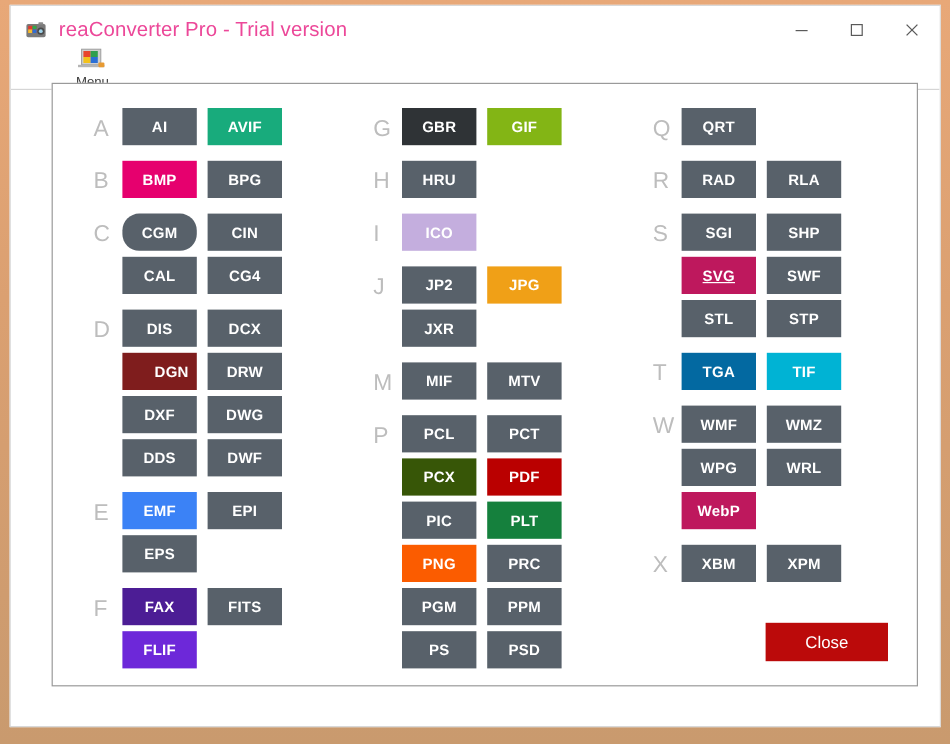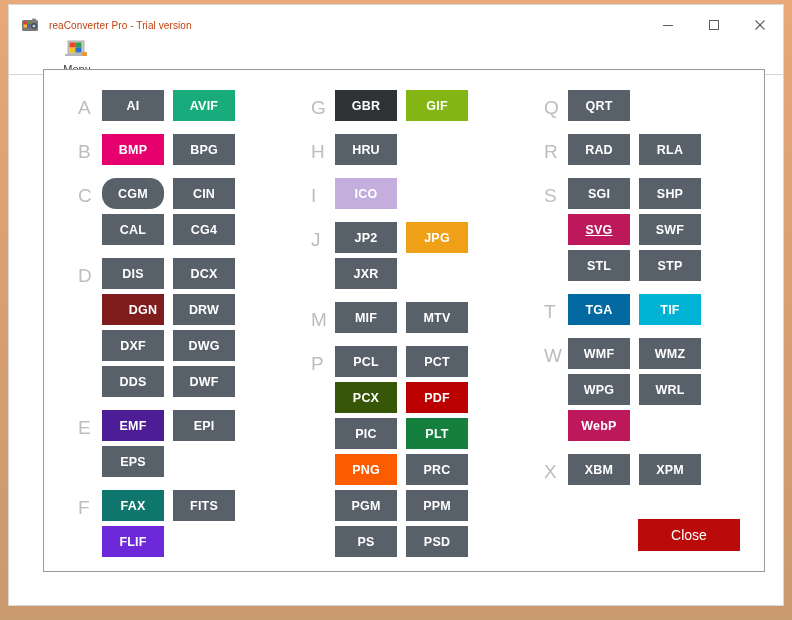--- a/index.html
+++ b/index.html
@@ -43,22 +43,22 @@
   }
   #app-icon {
     width: 18px;
     height: 18px;
     margin-left: 12px;
     margin-right: 10px;
     flex: none;
     position: relative;
   }
   #titlebar-title {
-    font-size: 10px;
-    color: #c2410c;
+    font-size: 17px;
+    color: #ec4899;
     letter-spacing: 0.1px;
     white-space: nowrap;
   }
   #window-controls {
     position: absolute;
     right: 0;
     top: 0;
     height: 40px;
     display: flex;
   }
@@ -382,29 +382,29 @@
               <div class="fmt-btn" style="background: rgb(88, 97, 106);">DRW</div>
               <div class="fmt-btn" style="background: rgb(88, 97, 106);">DXF</div>
               <div class="fmt-btn" style="background: rgb(88, 97, 106);">DWG</div>
               <div class="fmt-btn" style="background: rgb(88, 97, 106);">DDS</div>
               <div class="fmt-btn" style="background: rgb(88, 97, 106);">DWF</div>
             </div>
           </div>
           <div class="letter-group">
             <div class="group-letter">E</div>
             <div class="group-buttons">
-              <div class="fmt-btn" style="background: #4c1d95;">EMF</div>
+              <div class="fmt-btn" style="background: #3b82f6;">EMF</div>
               <div class="fmt-btn" style="background: rgb(88, 97, 106);">EPI</div>
               <div class="fmt-btn" style="background: rgb(88, 97, 106);">EPS</div>
             </div>
           </div>
           <div class="letter-group">
             <div class="group-letter">F</div>
             <div class="group-buttons">
-              <div class="fmt-btn" style="background: #0f766e;">FAX</div>
+              <div class="fmt-btn" style="background: #4c1d95;">FAX</div>
               <div class="fmt-btn" style="background: rgb(88, 97, 106);">FITS</div>
               <div class="fmt-btn" style="background: #6d28d9;">FLIF</div>
             </div>
           </div>
         </div>
         <div class="fmt-column">
           <div class="letter-group">
             <div class="group-letter">G</div>
             <div class="group-buttons">
               <div class="fmt-btn" style="background: rgb(47, 51, 54);">GBR</div>

